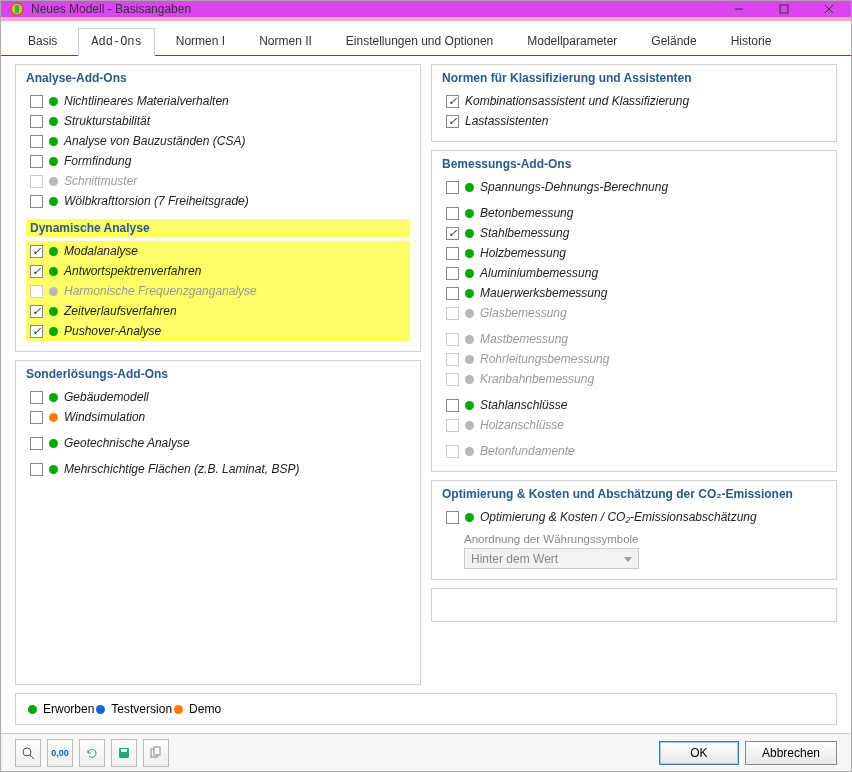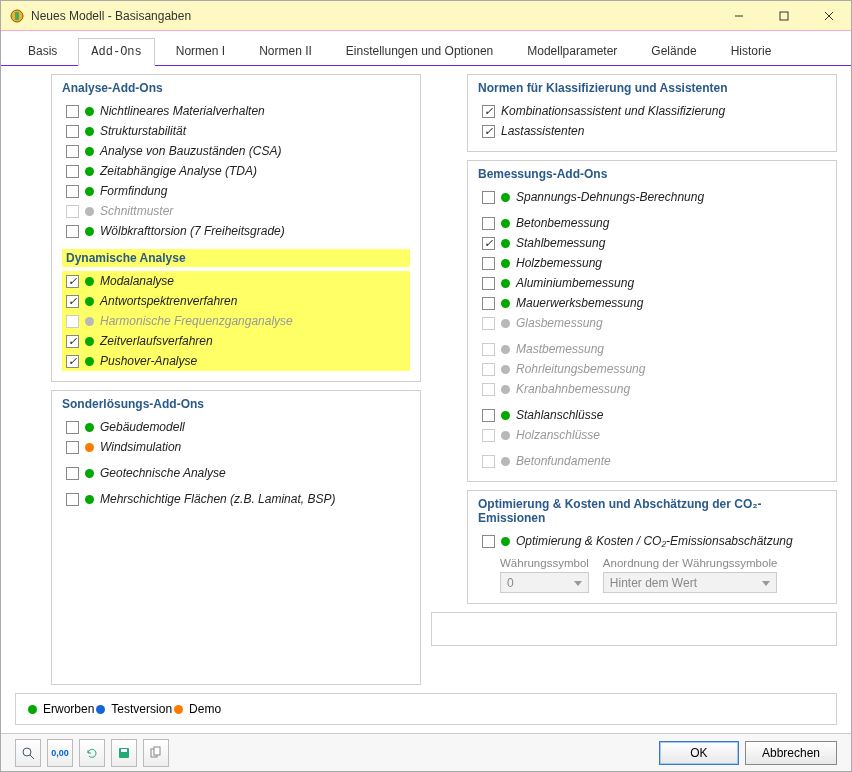--- a/index.html
+++ b/index.html
@@ -1,27 +1,27 @@
 <!DOCTYPE html>
 <html><head>
 <meta charset="utf-8">
 <style>
 * { box-sizing: border-box; margin: 0; padding: 0; font-family: "Segoe UI", Tahoma, sans-serif; font-size: 12px; }
 body { background: #f0f0f0; width: 852px; height: 772px; overflow: hidden; }
 .window { width: 852px; height: 772px; background: #fff; border: 1px solid #aaa; display: flex; flex-direction: column; }
-.titlebar { height: 30px; display: flex; align-items: center; padding: 0 0 0 8px; background: #fef9c3; border-bottom: 1px solid #f9a8d4; }
+.titlebar { height: 20px; display: flex; align-items: center; padding: 0 0 0 8px; background: #d946ef; border-bottom: 4px solid #f9a8d4; }
 .titlebar .icon { width: 16px; height: 16px; margin-right: 6px; }
 .titlebar .title { flex: 1; color: #333; }
 .titlebar .winbtn { width: 45px; height: 29px; display: flex; align-items: center; justify-content: center; color: #333; }
 .tabbar { display: flex; padding: 6px 14px 0 14px; background: #fff; border-bottom: 1px solid #6d28d9; gap: 8px; }
 .tab { padding: 6px 12px; border: 1px solid transparent; color: #333; cursor: default; }
 .tab.active { border: 1px solid #ccc; border-bottom: 1px solid #fff; background: #fff; position: relative; top: 1px; font-family: Liberation Mono, monospace; }
 .content { flex: 1; display: flex; padding: 8px 14px; gap: 10px; overflow: hidden; }
 .col { flex: 1; display: flex; flex-direction: column; gap: 8px; }
-.group { border: 1px solid #d0d0d0; padding: 6px 10px 10px 10px; margin-left: 36px; }
+.group { border: 1px solid #d0d0d0; padding: 6px 10px 10px 10px; }
 .group.flexfill { flex: 1; }
 .group-title { color: #2a5a8a; font-weight: 600; margin-bottom: 6px; }
 .subtitle { color: #2a5a8a; font-weight: 600; margin: 8px 0 4px 0; padding: 2px 4px; }
 .subtitle.hl { background: #ffff66; }
 .row { display: flex; align-items: center; gap: 6px; padding: 3px 4px; font-style: italic; }
 .row.hl { background: #ffff66; }
 .chk { width: 13px; height: 13px; border: 1px solid #888; background: #fff; display: flex; align-items: center; justify-content: center; flex-shrink: 0; }
 .chk.checked::after { content: "✓"; font-size: 11px; line-height: 1; color: #222; }
 .chk.disabled { border-color: #ccc; }
 .dot { width: 9px; height: 9px; border-radius: 50%; flex-shrink: 0; }
@@ -105,25 +105,20 @@
               <span class="lbl">Strukturstabilität</span>
             </div>
             <div class="row">
               <span class="chk"></span>
               <span class="dot green"></span>
               <span class="lbl">Analyse von Bauzuständen (CSA)</span>
             </div>
             <div class="row">
               <span class="chk"></span>
               <span class="dot green"></span>
-              <span class="lbl">Zeitabhängige Analyse (TDA)</span>
-            </div>
-            <div class="row">
-              <span class="chk"></span>
-              <span class="dot green"></span>
               <span class="lbl">Formfindung</span>
             </div>
             <div class="row">
               <span class="chk disabled"></span>
               <span class="dot gray"></span>
               <span class="lbl disabled">Schnittmuster</span>
             </div>
             <div class="row">
               <span class="chk"></span>
               <span class="dot green"></span>
@@ -279,26 +274,20 @@
       <div class="group">
         <div class="group-title">Optimierung &amp; Kosten und Abschätzung der CO₂-Emissionen</div>
         <div id="right-g3">
             <div class="row">
               <span class="chk"></span>
               <span class="dot green"></span>
               <span class="lbl">Optimierung &amp; Kosten / CO₂-Emissionsabschätzung</span>
             </div>
           </div>
         <div class="subfields">
-          <div class="fld">
-            <label>Währungssymbol</label>
-            <div class="select">
-                <span>0</span>
-              </div>
-          </div>
           <div class="fld">
             <label>Anordnung der Währungssymbole</label>
             <div class="select wide">
                 <span>Hinter dem Wert</span>
               </div>
           </div>
         </div>
       </div>
       <div class="emptybox"></div>
     </div>

